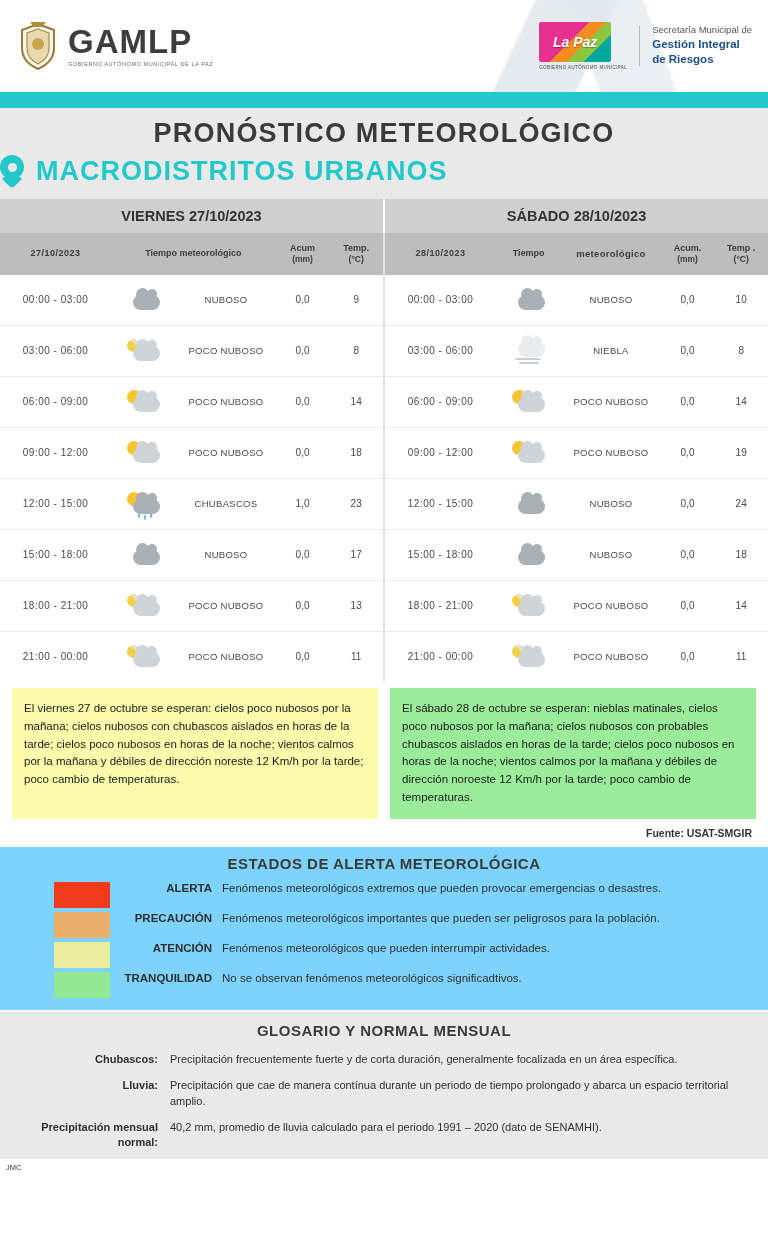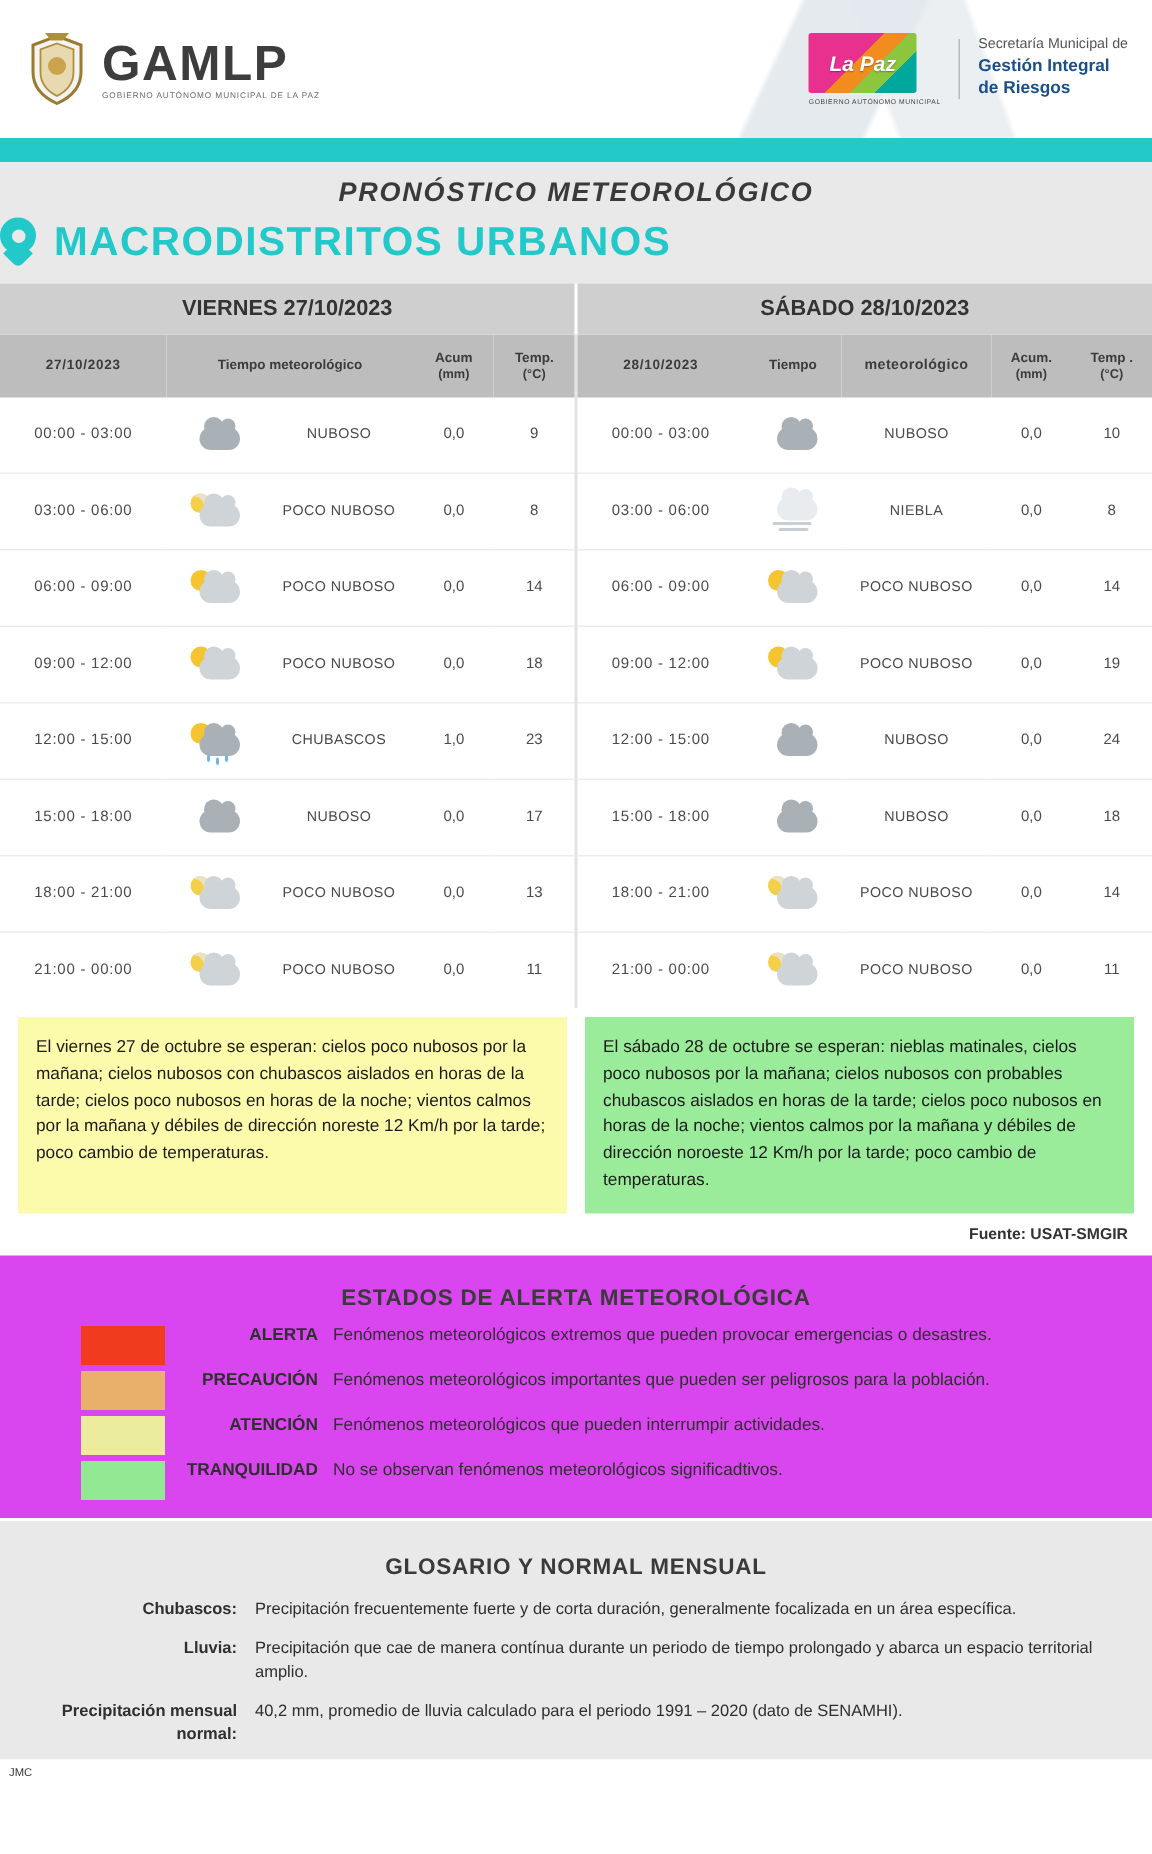--- a/index.html
+++ b/index.html
@@ -52,21 +52,21 @@
   .sec-l1 { font-size:9.5px; color:#555; }
   .sec-l2 { font-size:11.5px; color:#1b4f8a; font-weight:bold; }
   .sec-l3 { font-size:11.5px; color:#1b4f8a; font-weight:bold; }
 
   
   .teal-bar { height:16px; background:#23c9c9; }
 
   
   .title-block { background:#e9e9e9; padding:10px 0 12px; text-align:center; }
   .title-main {
-    font-size:18px; font-weight:bold; letter-spacing:1.2px; color:#3a3a3a;font-style:italic;
+    font-size:27px; font-weight:bold; letter-spacing:1.2px; color:#3a3a3a;
   }
   .title-sub-row { display:flex; align-items:center; gap:12px; margin-top:6px; }
   .pin { width:24px; height:32px; position:relative; }
   .pin-head {
     width:24px; height:24px; border-radius:50%; background:#23c9c9; position:absolute; top:0; left:0;
   }
   .pin-head::after{
     content:""; position:absolute; left:7.5px; top:7.5px; width:9px; height:9px;
     border-radius:50%; background:#e9e9e9;
   }
@@ -143,35 +143,35 @@
   }
 
   
   .summaries { display:flex; gap:0; padding:6px 12px 0; background:#fff; }
   .sum-box { flex:1; padding:12px 12px; font-size:11.5px; line-height:1.55; color:#1b1b1b; }
   .sum-left { background:#fbfbab; margin-right:6px; }
   .sum-right { background:#9aec9a; margin-left:6px; }
   .fuente { text-align:right; font-size:10.5px; font-weight:bold; color:#333; padding:8px 16px 8px 0; }
 
   
-  .alert-section { background:#d946ef; padding:16px 0 10px; }
+  .alert-section { background:#7dd3fc; padding:4px 0 10px; }
   .section-title {
     text-align:center; font-size:15px; font-weight:bold; color:#3a3a3a; letter-spacing:.5px;
     padding:4px 0 8px;
   }
   .alert-row { display:flex; align-items:flex-start; padding:2px 0;margin-left:40px; }
   .swatch { width:56px; height:26px; margin-left:14px; flex:none; }
   .alert-label {
     width:112px; text-align:right; font-size:11.5px; font-weight:bold; color:#2f2f2f;
     padding-right:10px; flex:none;
   }
   .alert-desc { font-size:11.5px; color:#2f2f2f; }
 
   
-  .glos-section { background:#e9e9e9; padding:18px 0 4px; border-top:2px solid #ffffff; }
+  .glos-section { background:#e9e9e9; padding:6px 0 4px; border-top:2px solid #ffffff; }
   .glos-row { display:flex; padding:5px 16px 5px 0; }
   .glos-term {
     width:170px; text-align:right; font-size:11px; font-weight:bold; color:#2f2f2f;
     padding-right:12px; flex:none; line-height:1.4;
   }
   .glos-def { font-size:11px; color:#2f2f2f; line-height:1.45; }
 
   .footer-note { font-size:7.5px; color:#333; padding:4px 0 0 6px; background:#ffffff; }
 </style>
 </head>

